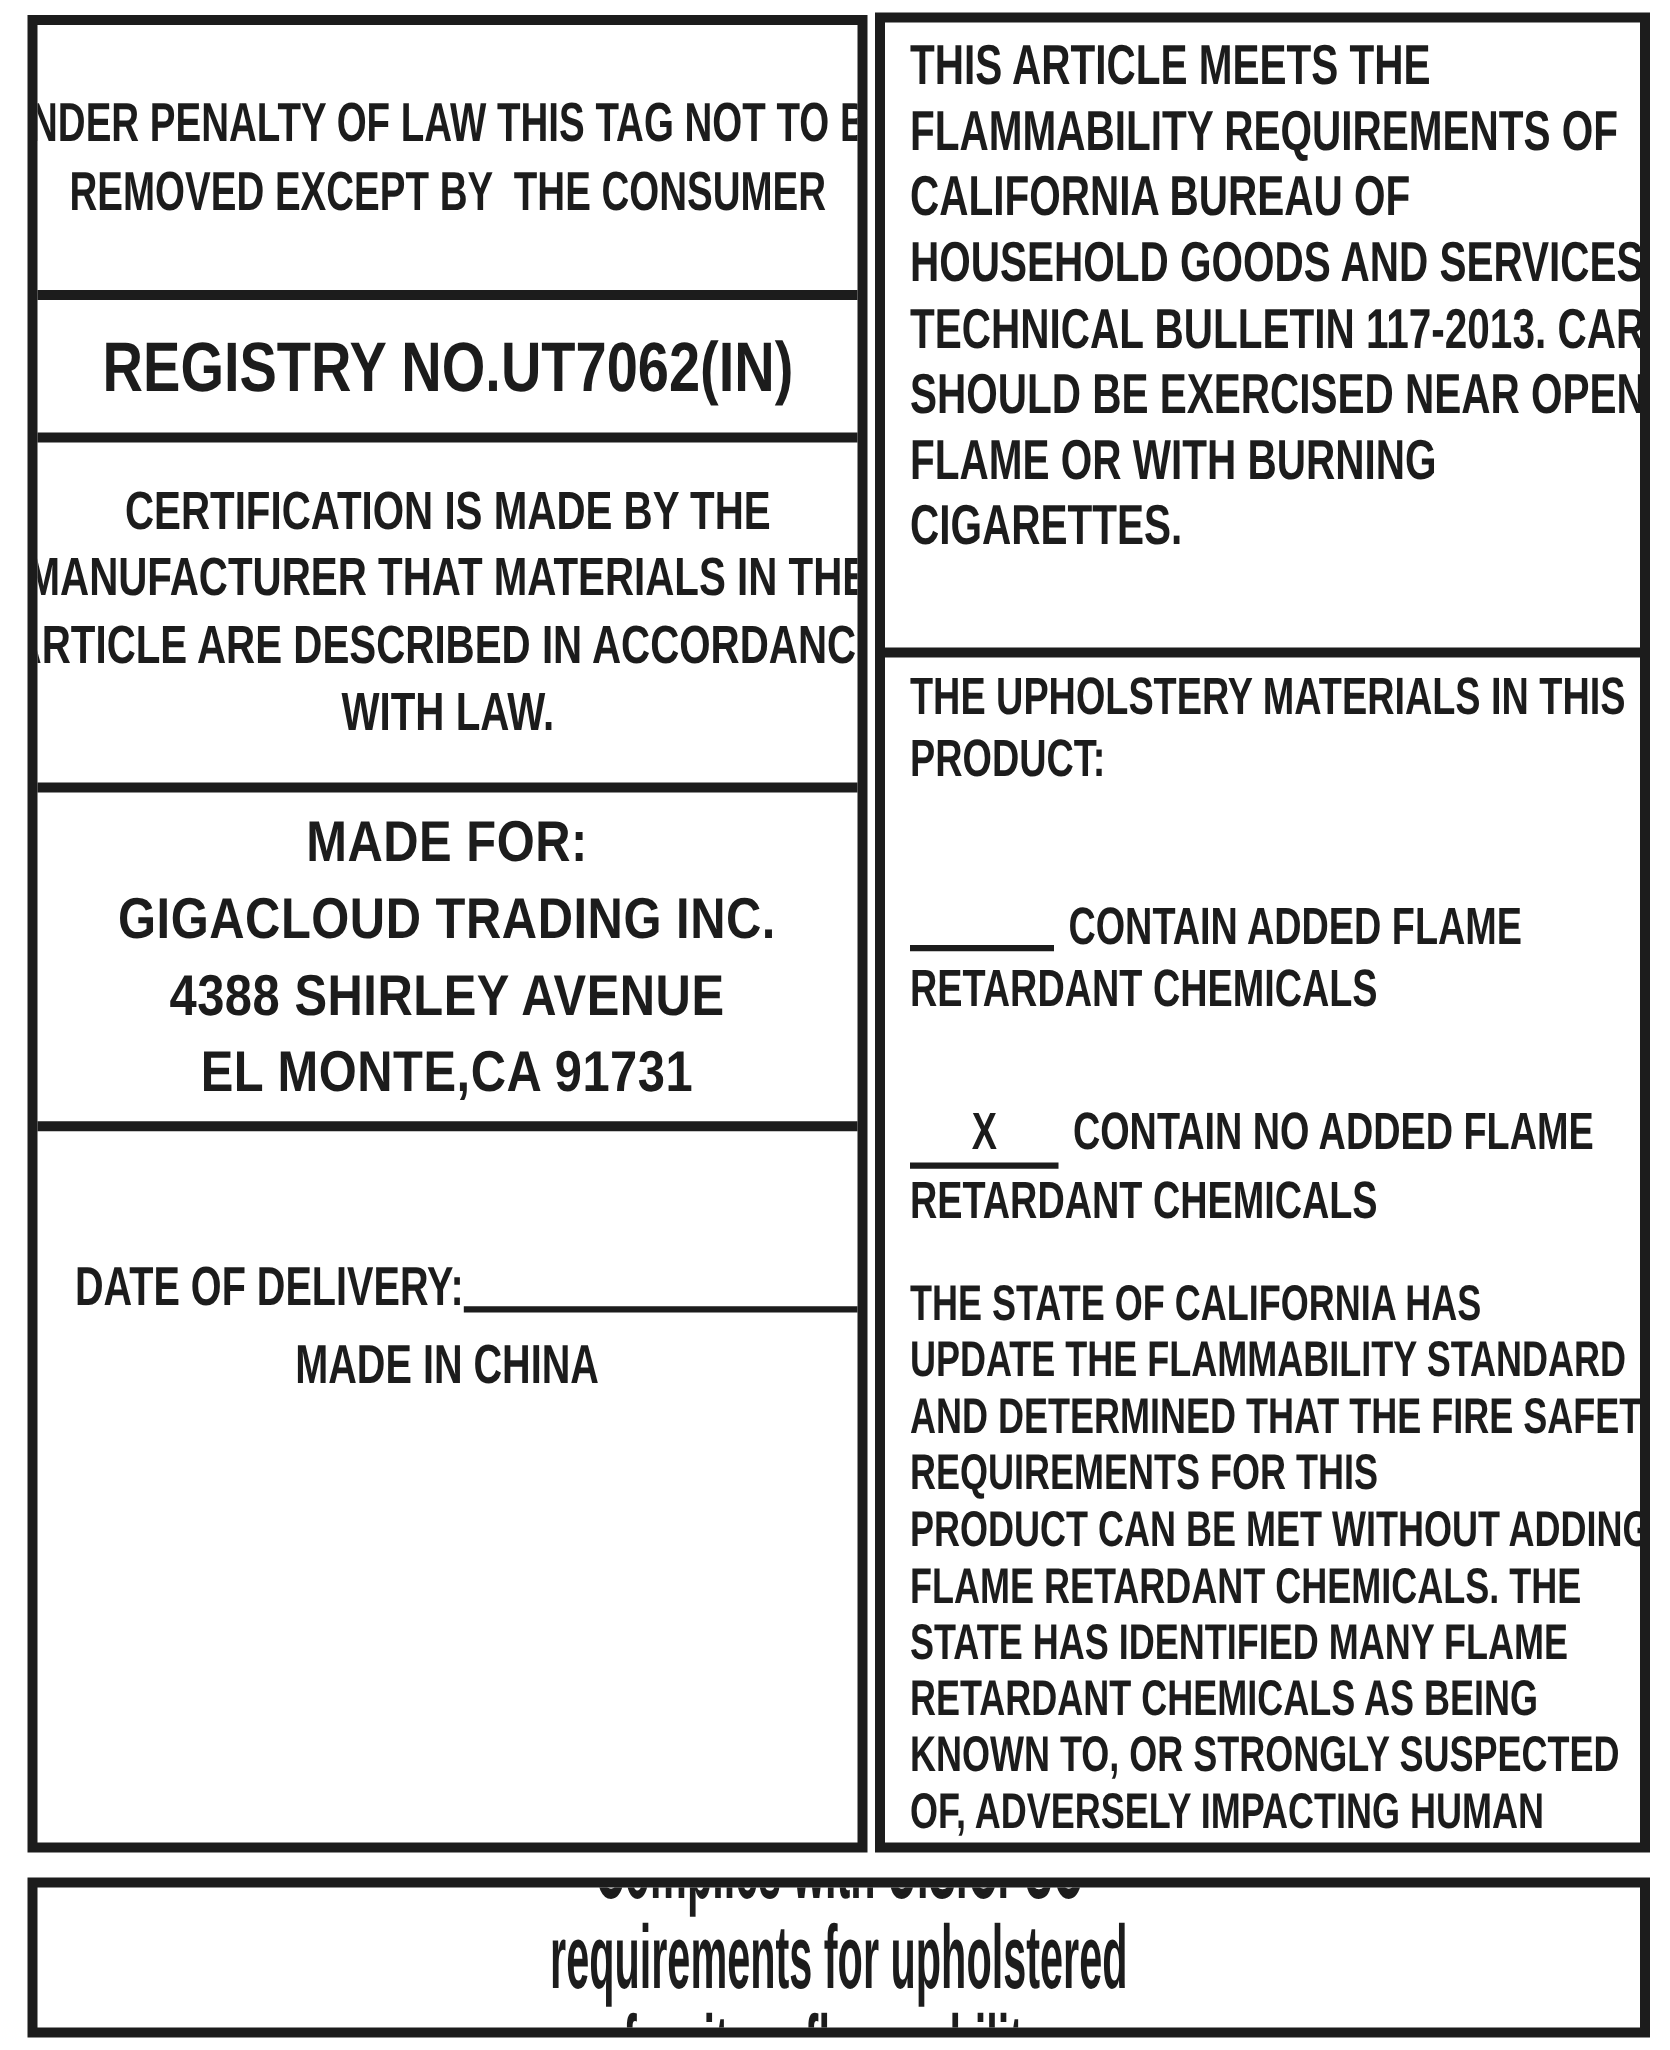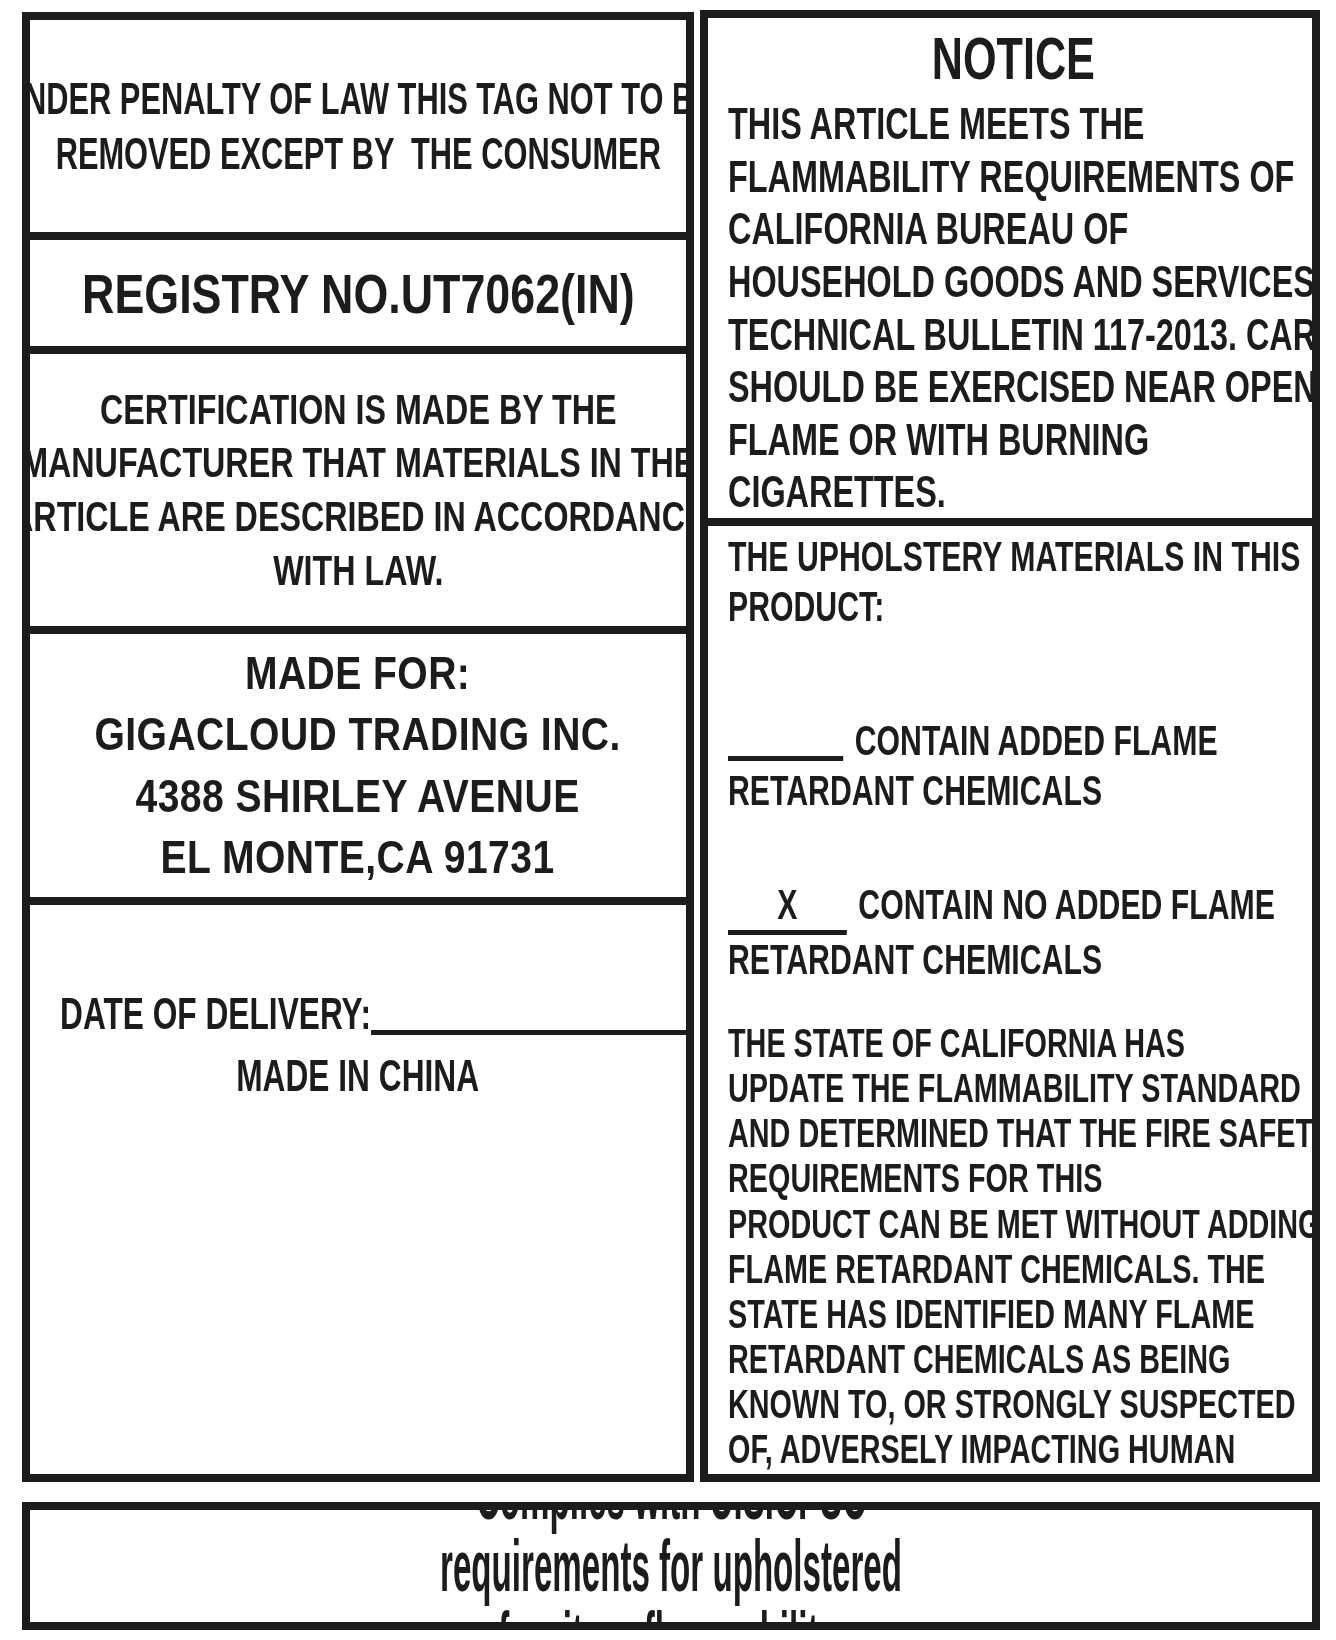--- a/index.html
+++ b/index.html
@@ -20,21 +20,21 @@
 
   
   .left-col{ left:22px; top:12px; width:672px; height:1470px; display:flex; flex-direction:column; border:8px solid var(--ink); box-sizing:border-box; position:absolute; }
   .lsec{ box-sizing:border-box; border-bottom:8px solid var(--ink); display:flex; flex-direction:column; align-items:center; justify-content:center; overflow:hidden; }
   .lsec:last-child{ border-bottom:none; }
   .s1{ height:220px; }
   .s2{ height:278px; }
   .s3{ height:114px; }
   .s4{ height:280px;justify-content:center; }
   .s5{ height:271px; }
-  .s6{ height:288px; align-items:stretch; justify-content:flex-start; padding-top:34px; }
+  .s6{ height:288px; align-items:stretch; justify-content:flex-start; padding-top:50px; }
 
   
   .right-col{ left:700px; top:10px; width:620px; height:1472px; display:flex; flex-direction:column; border:8px solid var(--ink); box-sizing:border-box; position:absolute; }
   .rsec1{ box-sizing:border-box; height:508px; border-bottom:8px solid var(--ink); padding:8px 14px 0 20px; overflow:hidden; }
   .rsec2{ box-sizing:border-box; height:948px; padding:6px 14px 0 20px; overflow:hidden; }
 
   
   .footer-box{ left:22px; top:1502px; width:1298px; height:128px; display:flex; align-items:center; justify-content:center; overflow:hidden; }
 
   
@@ -106,23 +106,20 @@
         <span>DATE OF DELIVERY:</span><span class="blank blank-date"></span>
       </div>
       <div class="sc c-center china">MADE IN CHINA</div>
     </div>
 
   </div>
 
   <div class="right-col">
 
     <div class="rsec1">
-      <div class="notice-title-wrap">
-        <div class="sc c-center notice-title">NOTICE</div>
-      </div>
       <div class="sc c-left notice-body">THIS ARTICLE MEETS THE
 FLAMMABILITY REQUIREMENTS OF
 CALIFORNIA BUREAU OF
 HOUSEHOLD GOODS AND SERVICES
 TECHNICAL BULLETIN 117-2013. CARE
 SHOULD BE EXERCISED NEAR OPEN
 FLAME OR WITH BURNING
 CIGARETTES.</div>
     </div>
 

